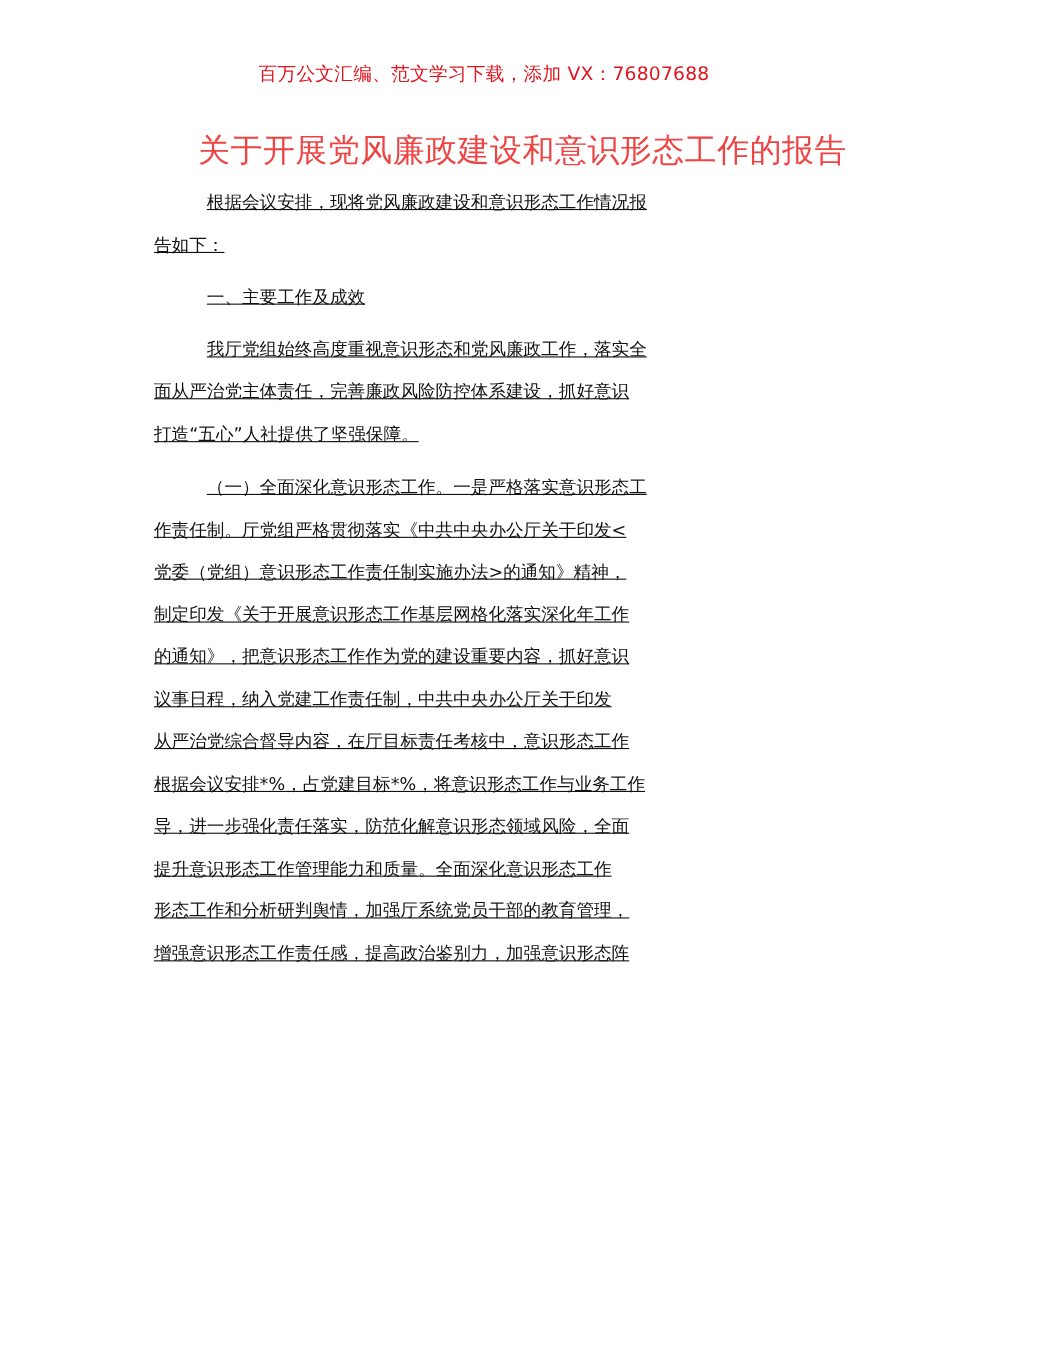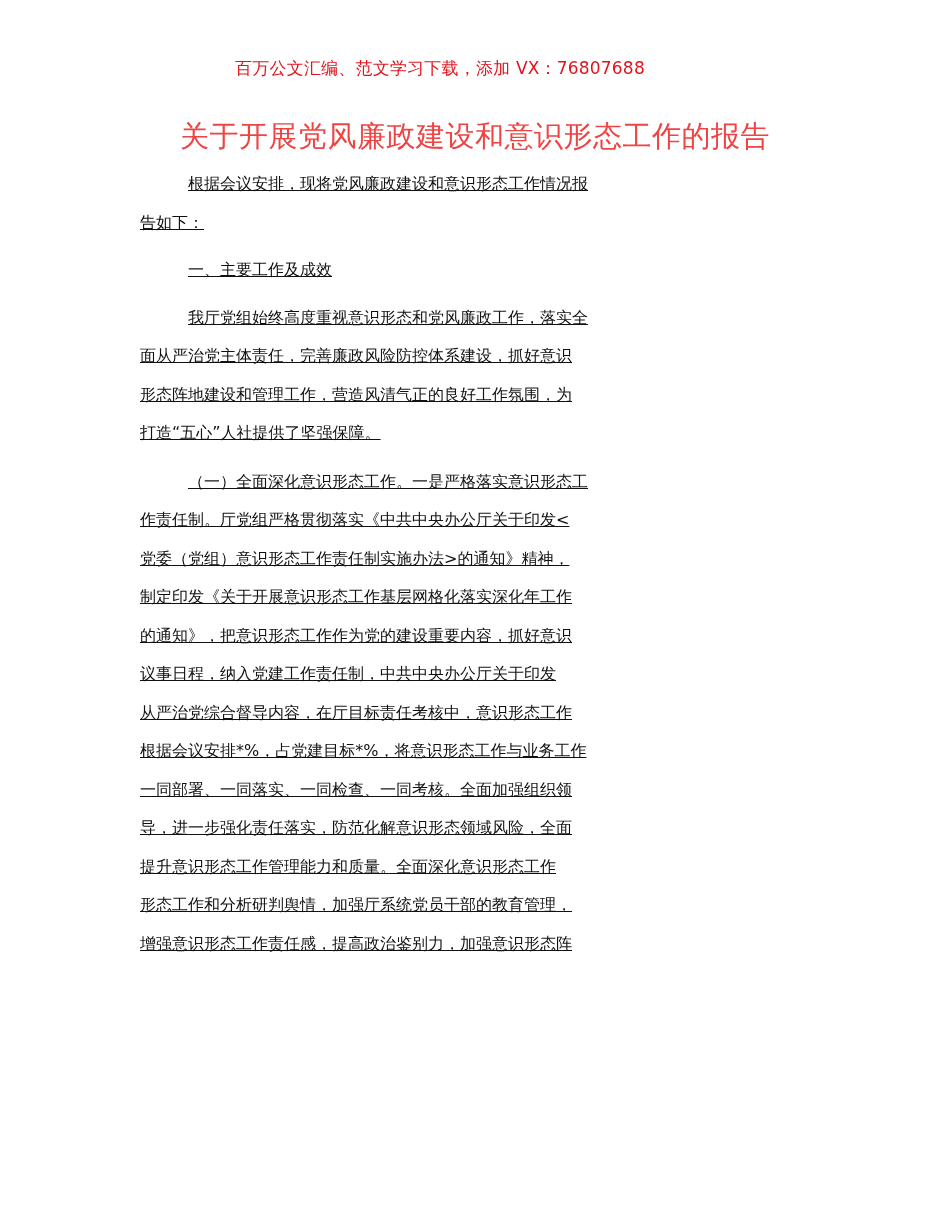--- a/index.html
+++ b/index.html
@@ -71,33 +71,31 @@
   <div class="gap-sm"></div>
 
   <div class="para-block">
     <span class="line first">一、主要工作及成效</span>
   </div>
   <div class="gap-sm"></div>
 
   <div class="para-block">
     <span class="line first">我厅党组始终高度重视意识形态和党风廉政工作，落实全</span>
     <span class="line">面从严治党主体责任，完善廉政风险防控体系建设，抓好意识</span>
-    <span class="line">形态阵地建设和管理工作，营造风清气正的良好工作氛围，为</span>
     <span class="line">打造“五心”人社提供了坚强保障。</span>
   </div>
   <div class="gap-md"></div>
 
   <div class="para-block">
     <span class="line first">（一）全面深化意识形态工作。一是严格落实意识形态工</span>
     <span class="line">作责任制。厅党组严格贯彻落实《中共中央办公厅关于印发&lt;</span>
     <span class="line">党委（党组）意识形态工作责任制实施办法&gt;的通知》精神，</span>
     <span class="line">制定印发《关于开展意识形态工作基层网格化落实深化年工作</span>
     <span class="line">的通知》，把意识形态工作作为党的建设重要内容，抓好意识</span>
     <span class="line">议事日程，纳入党建工作责任制，中共中央办公厅关于印发</span>
     <span class="line">从严治党综合督导内容，在厅目标责任考核中，意识形态工作</span>
     <span class="line">根据会议安排*%，占党建目标*%，将意识形态工作与业务工作</span>
-    <span class="line">一同部署、一同落实、一同检查、一同考核。全面加强组织领</span>
     <span class="line">导，进一步强化责任落实，防范化解意识形态领域风险，全面</span>
     <span class="line">提升意识形态工作管理能力和质量。全面深化意识形态工作</span>
     <span class="line">形态工作和分析研判舆情，加强厅系统党员干部的教育管理，</span>
     <span class="line">增强意识形态工作责任感，提高政治鉴别力，加强意识形态阵</span>
   </div>
 </div>
 
 </body></html>

